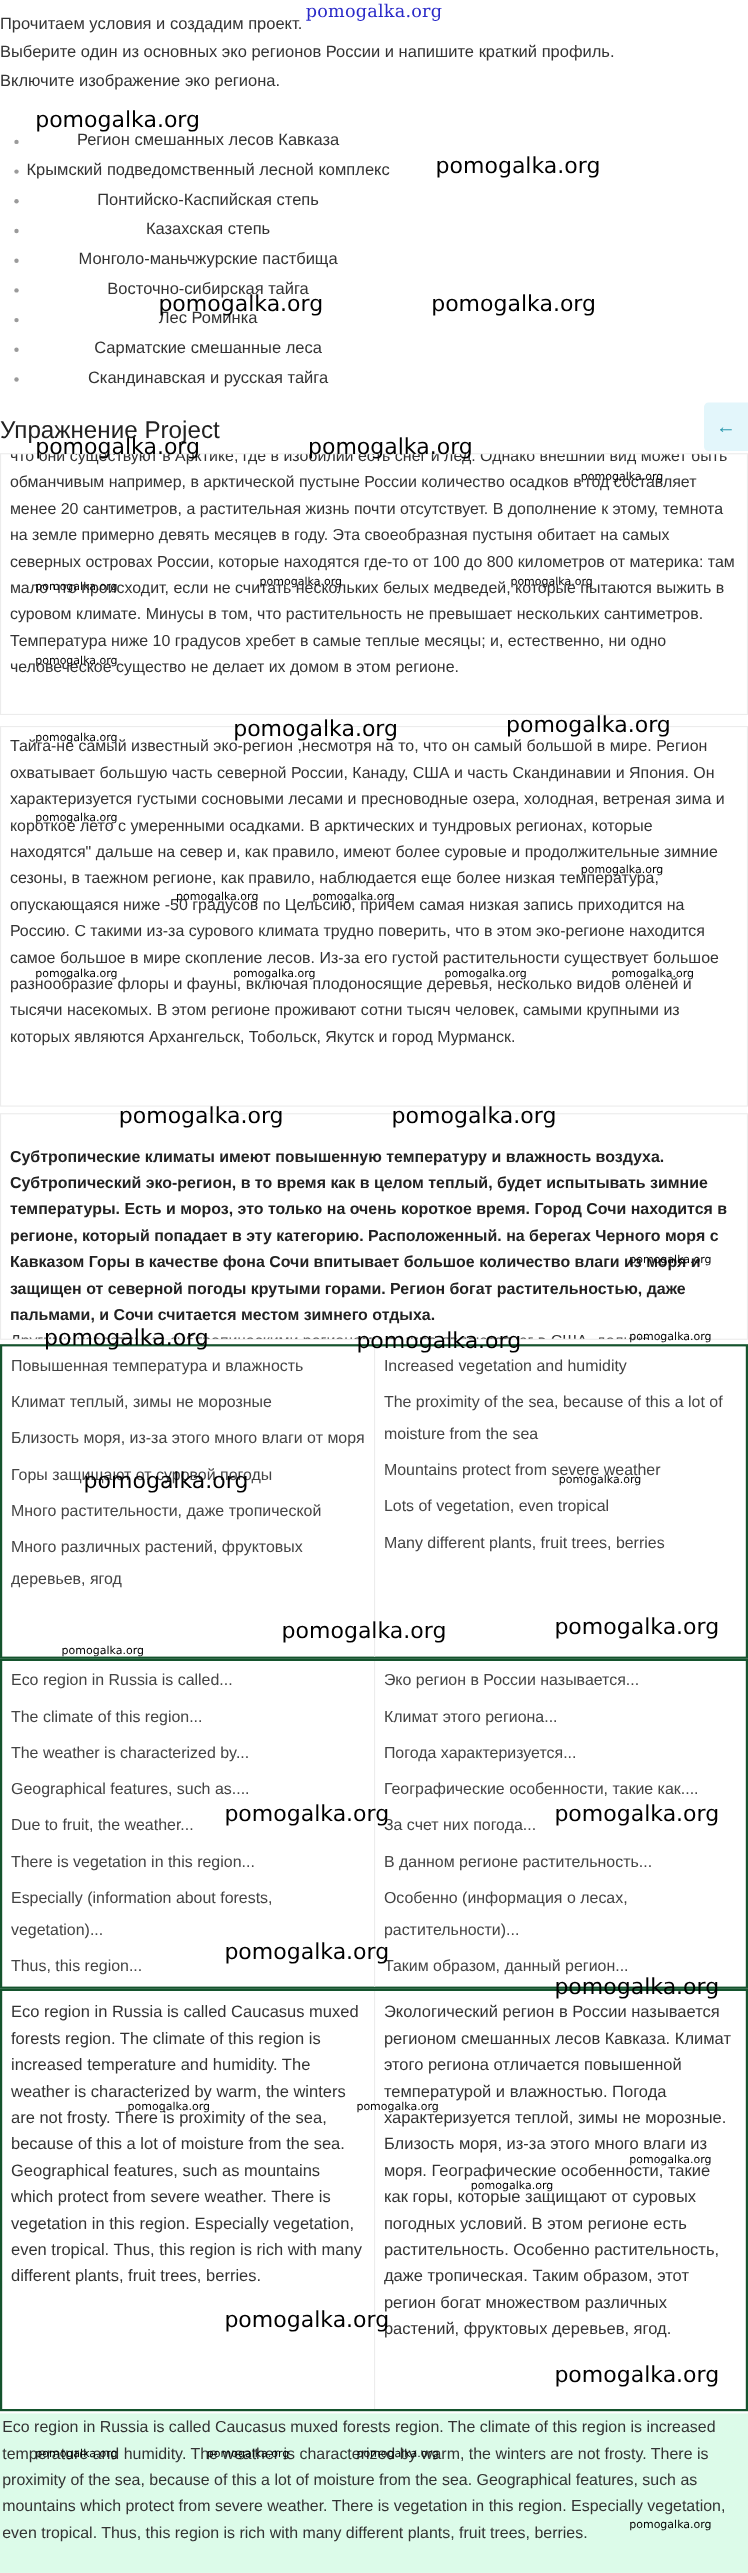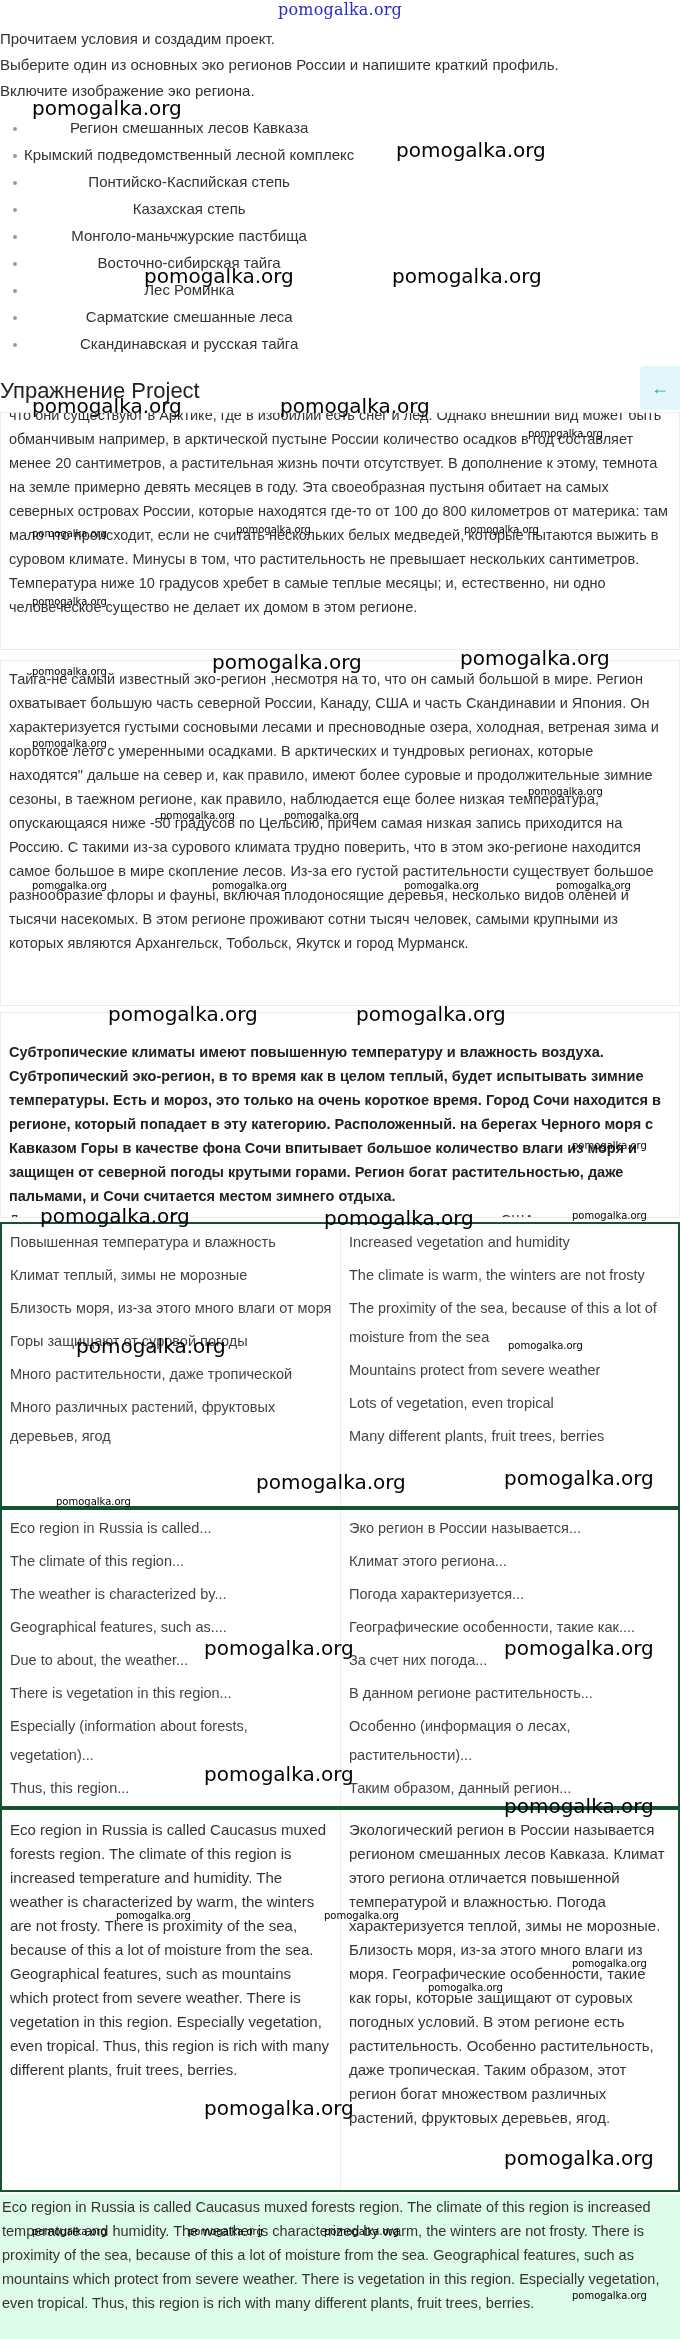--- a/index.html
+++ b/index.html
@@ -18,21 +18,21 @@
       text-align: center;
       font-family: "DejaVu Serif", serif;
       font-size: 16px;
       color: #2a2ac8;
       height: 22px;
       line-height: 20px;
       letter-spacing: 0.2px;
     }
     .intro {
       position: absolute;
-      top: 26px; left: 0;
+      top: 9px; left: 0;
       width: 680px;
       font-size: 15px;
       line-height: 26px;
       color: #333;
     }
     .intro p { margin: 0; }
     .region-list {
       position: absolute;
       top: 114px; left: 10px;
       list-style: none;
@@ -168,35 +168,34 @@
   <div class="col">
     <p>Повышенная температура и влажность</p>
     <p>Климат теплый, зимы не морозные</p>
     <p>Близость моря, из-за этого много влаги от моря</p>
     <p>Горы защищают от суровой погоды</p>
     <p>Много растительности, даже тропической</p>
     <p>Много различных растений, фруктовых деревьев, ягод</p>
   </div>
   <div class="col">
     <p>Increased vegetation and humidity</p>
-    <p>The climate is warm, the winters are not frosty</p>
     <p>The proximity of the sea, because of this a lot of moisture from the sea</p>
     <p>Mountains protect from severe weather</p>
     <p>Lots of vegetation, even tropical</p>
     <p>Many different plants, fruit trees, berries</p>
   </div>
 </div>
 
 <div class="table" style="top:1508px; height:300px;">
   <div class="col">
     <p>Eco region in Russia is called...</p>
     <p>The climate of this region...</p>
     <p>The weather is characterized by...</p>
     <p>Geographical features, such as....</p>
-    <p>Due to about, the weather...</p>
+    <p>Due to fruit, the weather...</p>
     <p>There is vegetation in this region...</p>
     <p>Especially (information about forests, vegetation)...</p>
     <p>Thus, this region...</p>
   </div>
   <div class="col">
     <p>Эко регион в России называется...</p>
     <p>Климат этого региона...</p>
     <p>Погода характеризуется...</p>
     <p>Географические особенности, такие как....</p>
     <p>За счет них погода...</p>

